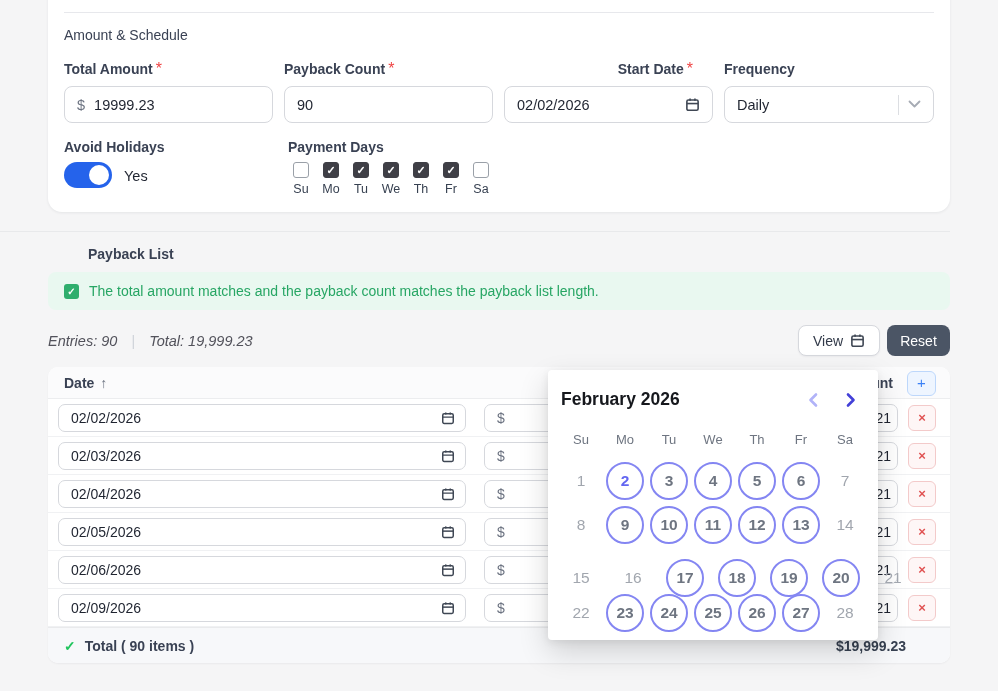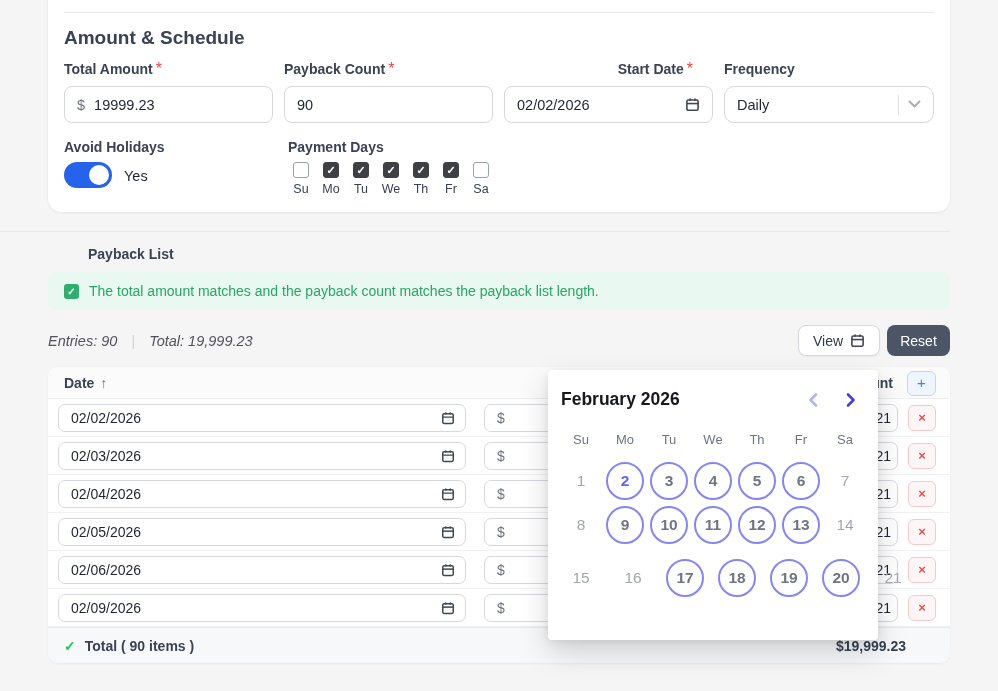--- a/index.html
+++ b/index.html
@@ -3,21 +3,21 @@
 <meta charset="utf-8">
 <style>
   * { margin:0; padding:0; box-sizing:border-box; }
   body { background:#f5f5f6; font-family:"Liberation Sans", sans-serif; }
   .page { position:relative; width:998px; height:691px; background:#f5f5f6; overflow:hidden; }
 
   
   .card1 { position:absolute; left:48px; top:-22px; width:902px; height:234px;
            background:#fff; border-radius:14px; box-shadow:0 1px 3px rgba(16,24,40,.07); }
   .card1-divider { position:absolute; left:16px; right:16px; top:34px; height:1px; background:#e7e8ec; }
-  .card1-heading { position:absolute; left:16px; top:49px; font-size:19px; font-weight:bold; color:#3a4254; }
+  .card1-heading { position:absolute; left:16px; top:49px; font-size:14px; font-weight:normal; color:#3a4254; }
 
   .fg { position:absolute; top:82px; width:209px; }
   .fg-label { font-size:14px; font-weight:bold; color:#3a4254; white-space:nowrap; }
   .req { color:#ef4444; margin-left:3px; }
   .tb { position:absolute; top:108px; height:37px; width:209px; border:1px solid #d6d8dd; border-radius:8px;
         background:#fff; font-size:14.5px; color:#1f2430; display:flex; align-items:center; padding:0 12px; }
   .prefix { color:#6b7280; margin-right:9px; }
   .sel-divider { width:1px; height:20px; background:#dcdee2; margin:0 9px 0 auto; }
 
   
@@ -135,21 +135,21 @@
             <line x1="2" y1="7" x2="14" y2="7" stroke="#3f4754" stroke-width="1.7"></line>
             <line x1="5.4" y1="1.6" x2="5.4" y2="4" stroke="#3f4754" stroke-width="1.7"></line>
             <line x1="10.6" y1="1.6" x2="10.6" y2="4" stroke="#3f4754" stroke-width="1.7"></line>
           </svg>
       </span>
     </div>
 
     <div class="fg" style="left:676px; width:210px;">
       <span class="fg-label">Frequency</span>
     </div>
-    <div class="tb" style="left:676px; width:210px;border-radius:10px;">
+    <div class="tb" style="left:676px; width:210px;">
       <span>Daily</span>
       <span class="sel-divider"></span>
       <span style="display:flex;">
         <svg width="13" height="9" viewBox="0 0 13 9" fill="none">
             <polyline points="1.5,1.5 6.5,6.5 11.5,1.5" stroke="#a6abb4" stroke-width="1.8" stroke-linecap="round" stroke-linejoin="round"></polyline>
           </svg>
       </span>
     </div>
 
     <div class="avoid-label">Avoid Holidays</div>
@@ -442,15 +442,38 @@
       <div class="cal-cell">
           <span class="daynum circled">19</span>
         </div>
       <div class="cal-cell">
           <span class="daynum circled">20</span>
         </div>
       <div class="cal-cell">
           <span class="daynum">21</span>
         </div>
     </div>
+    <div class="cal-row" style="top:221px;">
+      <div class="cal-cell">
+          <span class="daynum">22</span>
+        </div>
+      <div class="cal-cell">
+          <span class="daynum circled">23</span>
+        </div>
+      <div class="cal-cell">
+          <span class="daynum circled">24</span>
+        </div>
+      <div class="cal-cell">
+          <span class="daynum circled">25</span>
+        </div>
+      <div class="cal-cell">
+          <span class="daynum circled">26</span>
+        </div>
+      <div class="cal-cell">
+          <span class="daynum circled">27</span>
+        </div>
+      <div class="cal-cell">
+          <span class="daynum">28</span>
+        </div>
+    </div>
   </div>
 
 </div>
 
 </body></html>

